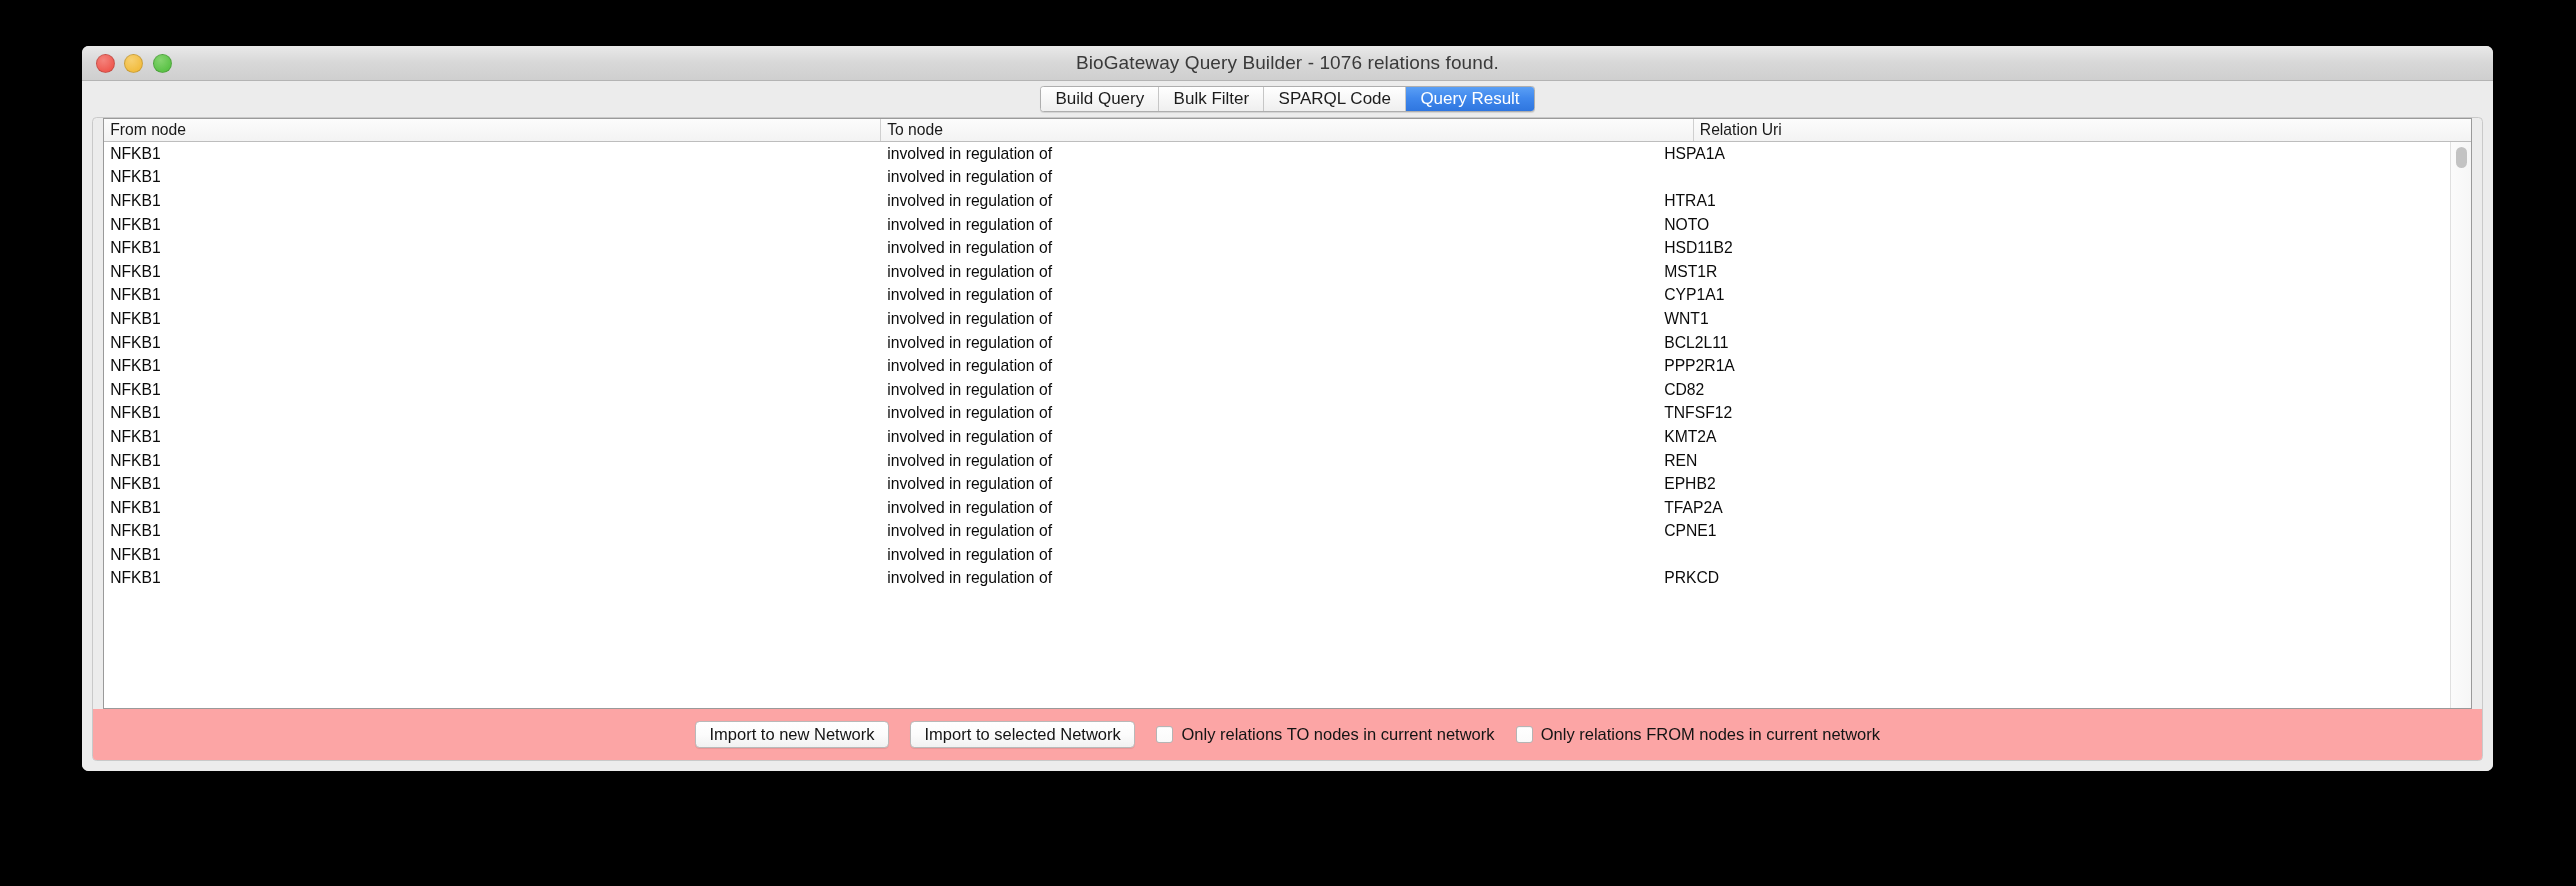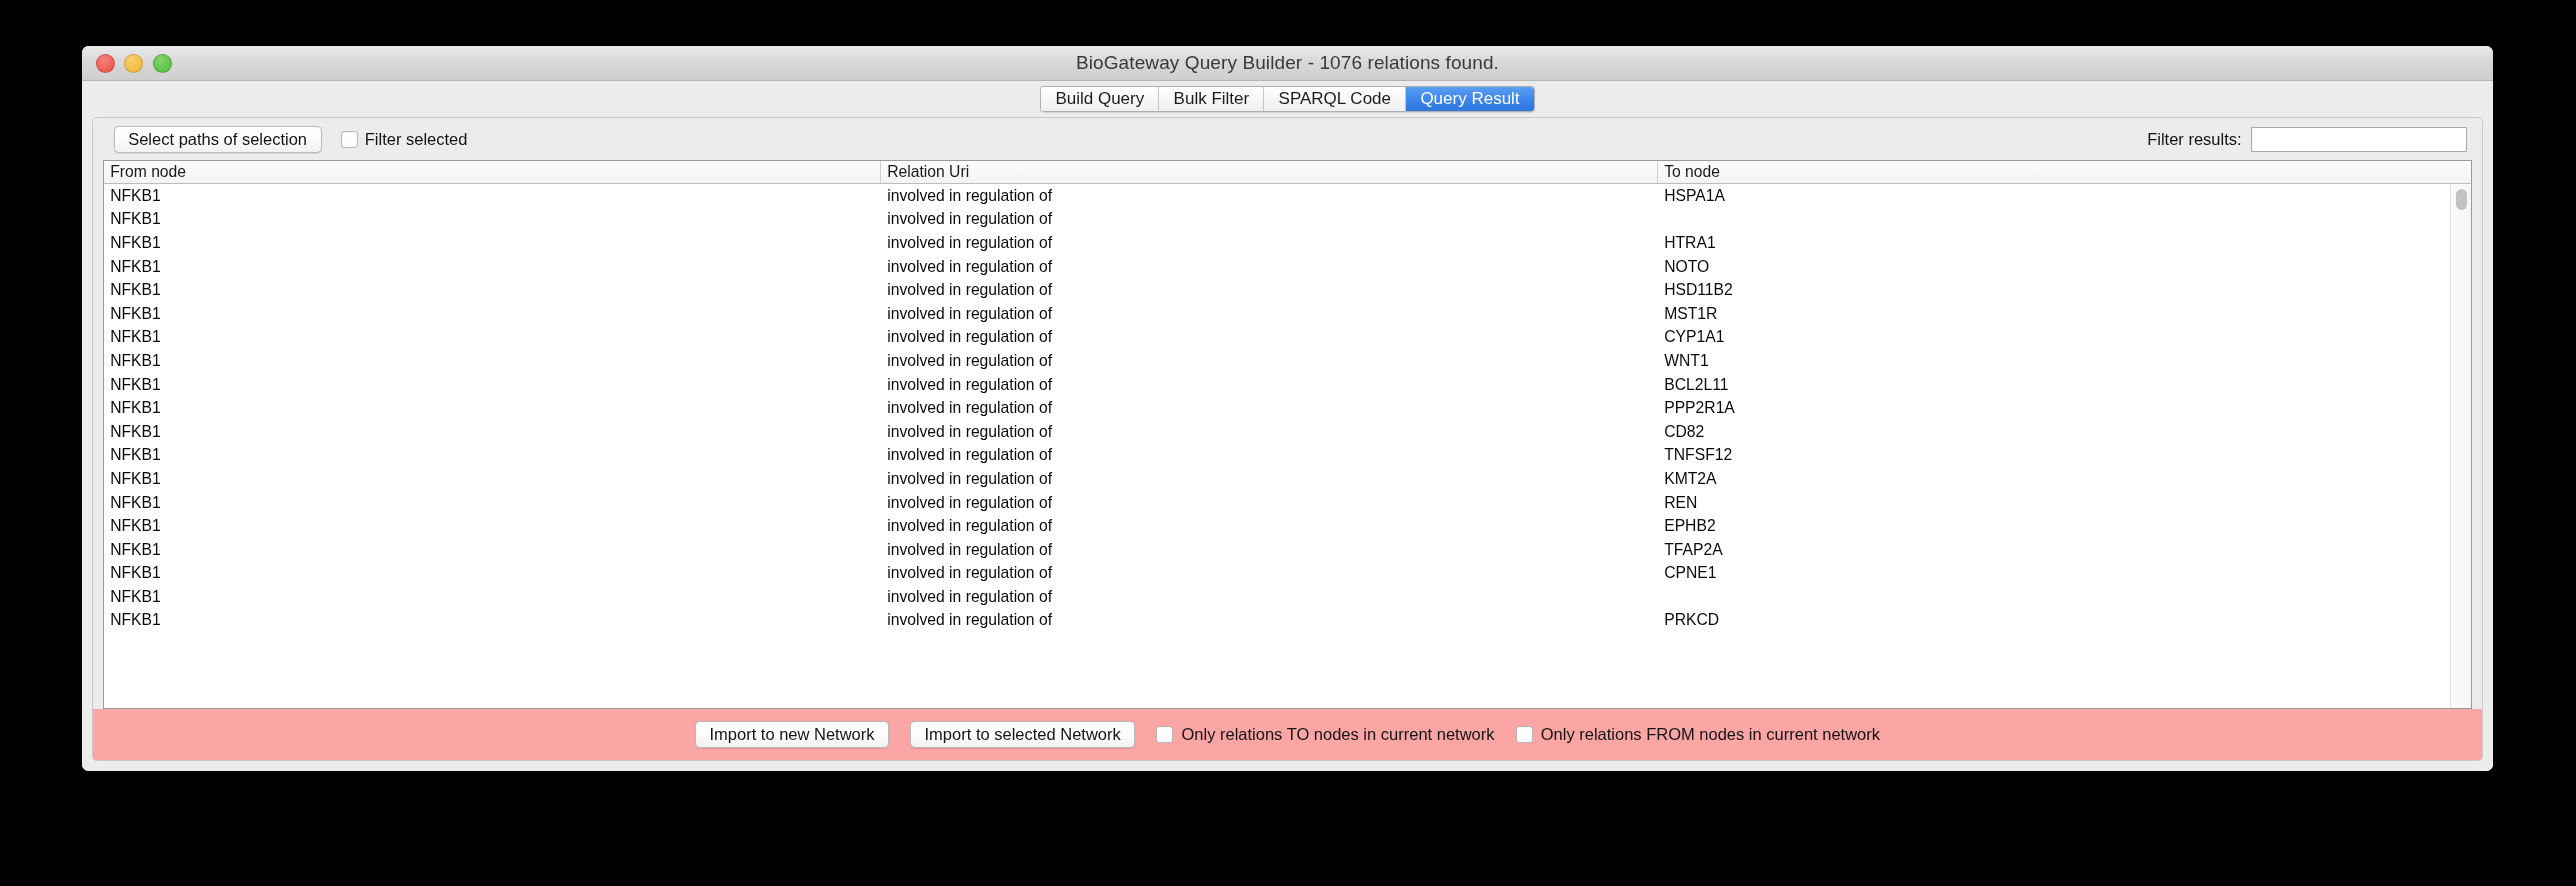--- a/index.html
+++ b/index.html
@@ -291,39 +291,26 @@
       <div id="tab-group">
         <div class="tab">Build Query</div>
         <div class="tab">Bulk Filter</div>
         <div class="tab">SPARQL Code</div>
         <div class="tab selected">Query Result</div>
       </div>
     </div>
 
     <div id="main-panel">
 
-      <div id="top-toolbar">
-        <button class="push-button">Select paths of selection</button>
-
-        <div class="checkbox-wrap" id="filter-selected-wrap">
-          <div class="checkbox-box"></div>
-          <span class="checkbox-label">Filter selected</span>
-        </div>
-
-        <div id="filter-results-group">
-          <span id="filter-results-label">Filter results:</span>
-          <input id="filter-results-input" type="text" value="" style="">
-        </div>
-      </div>
 
       <div id="table-outer">
         <div id="table-header">
           <div class="th col-from">From node</div>
+          <div class="th col-to">To node</div>
           <div class="th col-rel">Relation Uri</div>
-          <div class="th col-to">To node</div>
         </div>
         <div id="table-body">
             <div class="trow">
               <div class="td col-from">NFKB1</div>
               <div class="td col-rel">involved in regulation of</div>
               <div class="td col-to">HSPA1A</div>
             </div>
             <div class="trow">
               <div class="td col-from">NFKB1</div>
               <div class="td col-rel">involved in regulation of</div>

